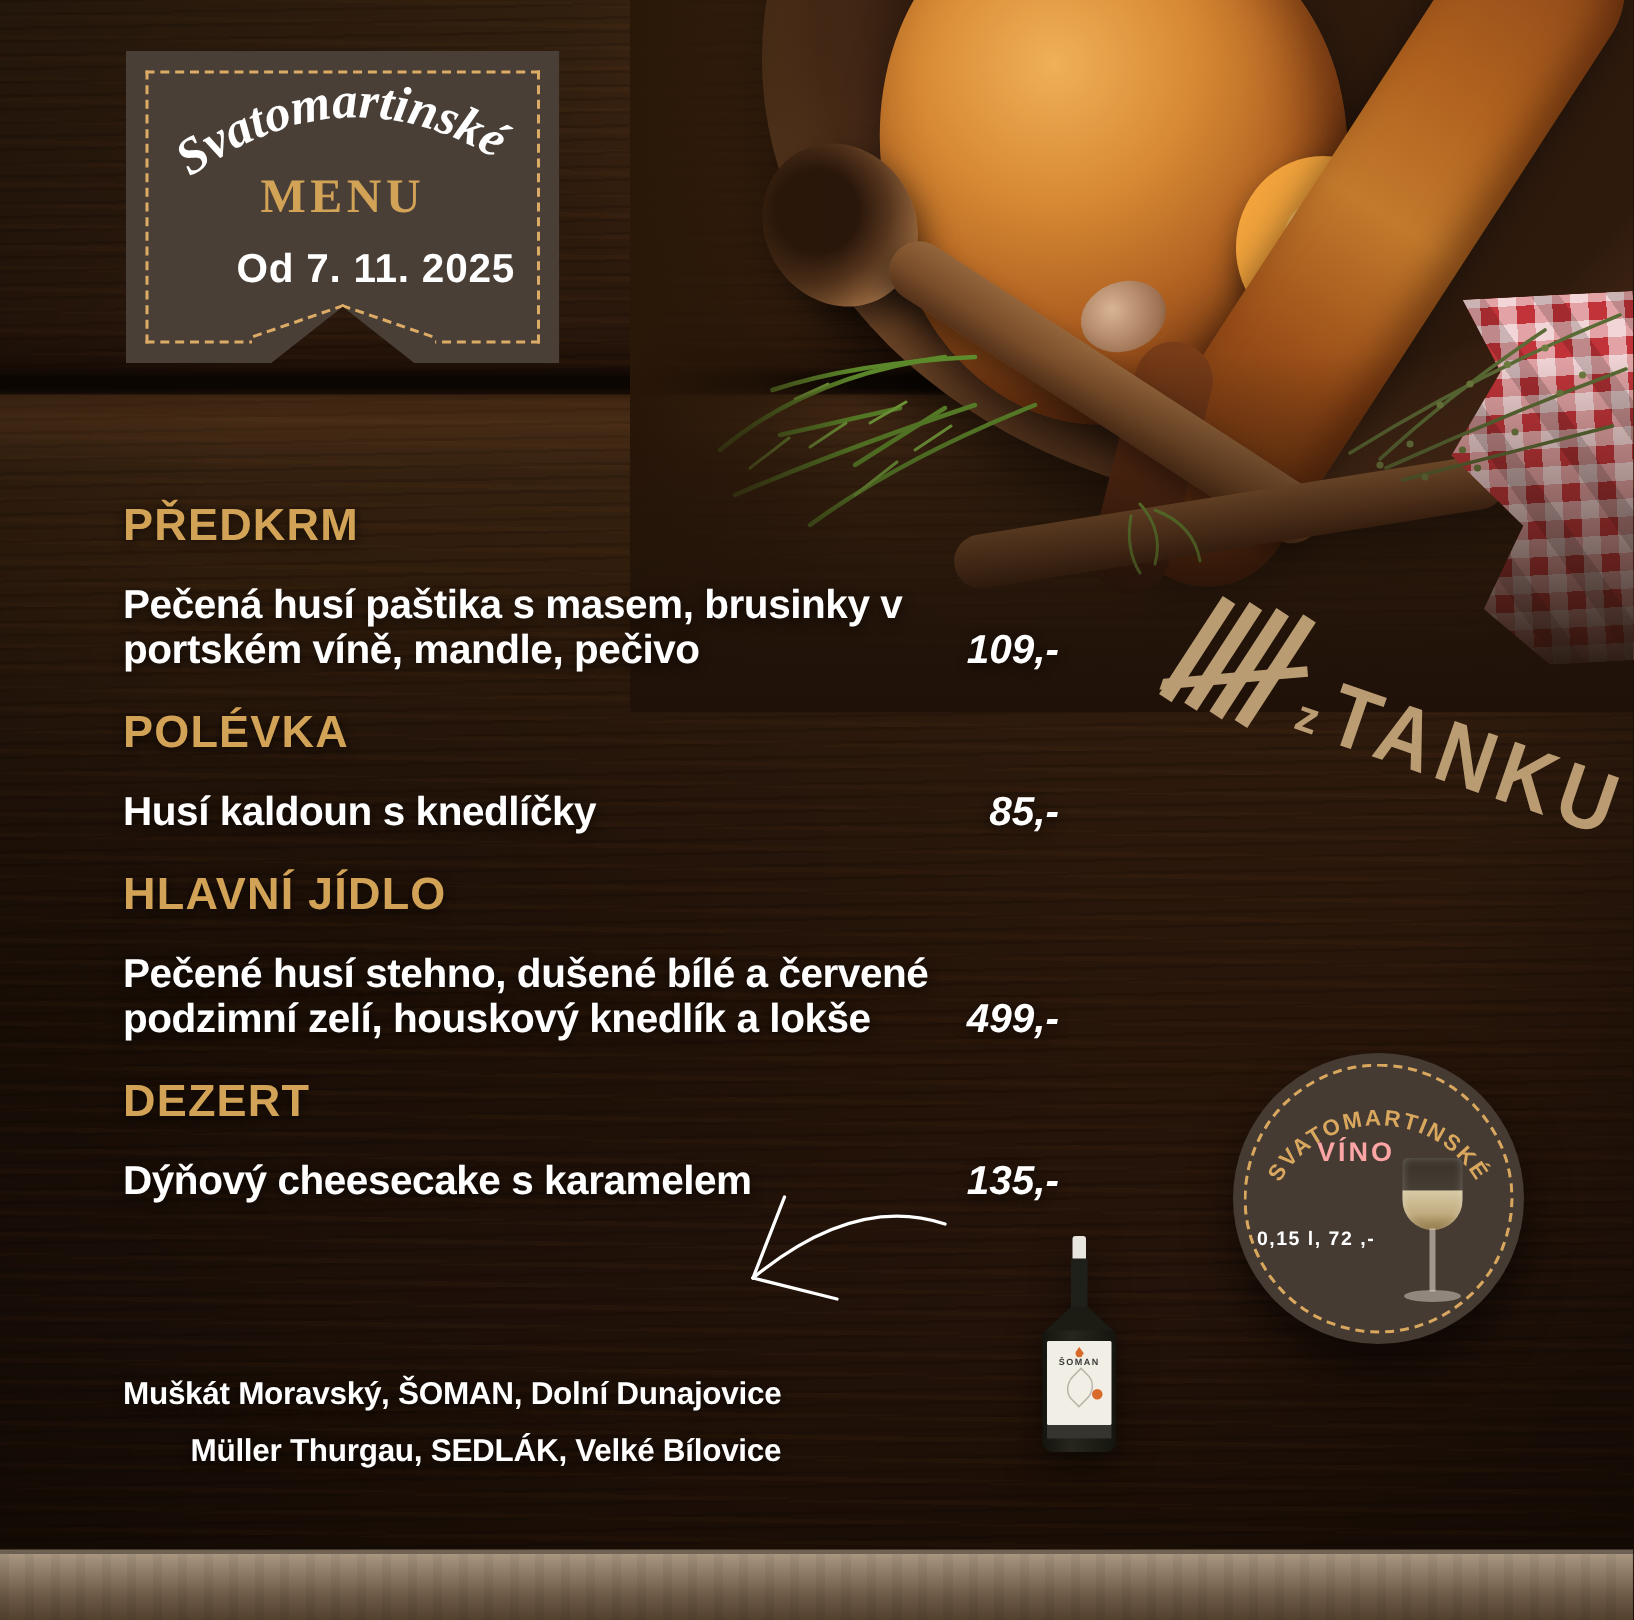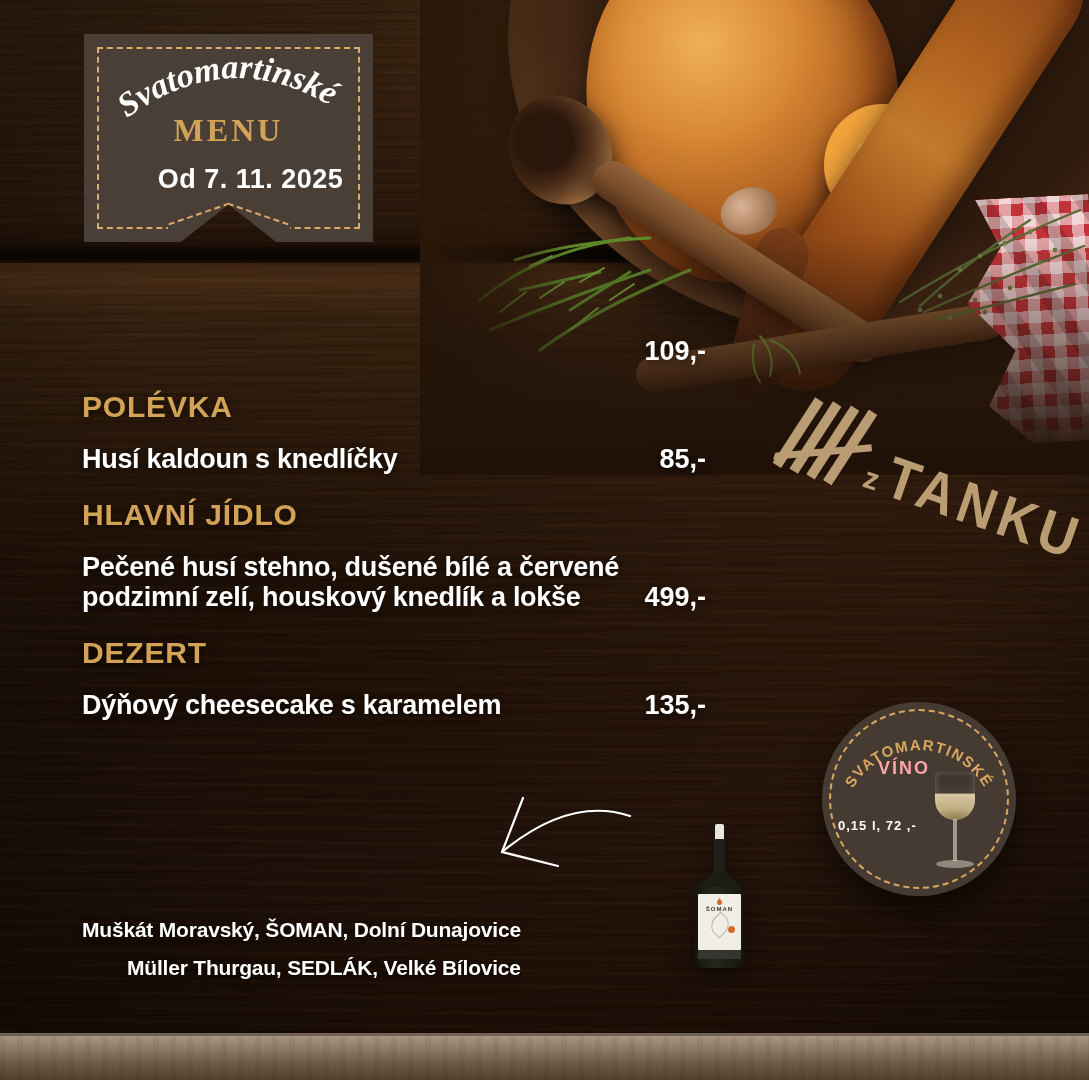--- a/index.html
+++ b/index.html
@@ -93,21 +93,21 @@
     font-weight:bold;font-size:27px;color:#ffffff;letter-spacing:.5px;padding-left:44px;}
 
   
   #menu{position:absolute;left:82px;top:336px;width:624px;color:#fff;
     text-shadow:0 2px 8px rgba(0,0,0,.65);}
   .mh{font-size:30px;line-height:30px;font-weight:bold;color:#d2a356;letter-spacing:.8px;
     margin:26px 0 22px 0;}
   .mh:first-child{margin-top:0;}
   .mi{display:flex;align-items:flex-end;}
   .mi-name{font-size:27px;line-height:30px;font-weight:bold;letter-spacing:-.3px;white-space:pre-line;}
-  .mi-price{margin-left:auto;font-size:27px;line-height:30px;font-weight:bold;}
+  .mi-price{margin-left:auto;font-size:27px;line-height:30px;font-weight:bold;font-style:italic;}
 
   
   #stamp{position:absolute;left:766px;top:430px;width:300px;height:150px;transform:rotate(19deg);
     color:#c7a87c;opacity:.92;}
   #stamp .tally{position:absolute;left:0;top:0;}
   #stamp .z{position:absolute;left:92px;top:48px;font-size:30px;font-weight:bold;}
   #stamp .tanku{position:absolute;left:114px;top:22px;font-size:52px;font-weight:800;
     letter-spacing:5px;transform:scaleY(1.12);transform-origin:top left;}
 
   
@@ -226,21 +226,24 @@
       <defs>
           <path id="scriptArc" d="M 4 90 Q 129 -18 254 76"></path>
         </defs>
       <text><textPath href="#scriptArc" startOffset="50%" text-anchor="middle">Svatomartinské</textPath></text>
     </svg>
     <div class="badge-menu">MENU</div>
     <div class="badge-date">Od 7. 11. 2025</div>
   </div>
 
   <div id="menu">
+    <div class="mh">PŘEDKRM</div>
     <div class="mi">
+      <div class="mi-name">Pečená husí paštika s masem, brusinky v
+portském víně, mandle, pečivo</div>
       <div class="mi-price">109,-</div>
     </div>
     <div class="mh">POLÉVKA</div>
     <div class="mi">
       <div class="mi-name">Husí kaldoun s knedlíčky</div>
       <div class="mi-price">85,-</div>
     </div>
     <div class="mh">HLAVNÍ JÍDLO</div>
     <div class="mi">
       <div class="mi-name">Pečené husí stehno, dušené bílé a červené

